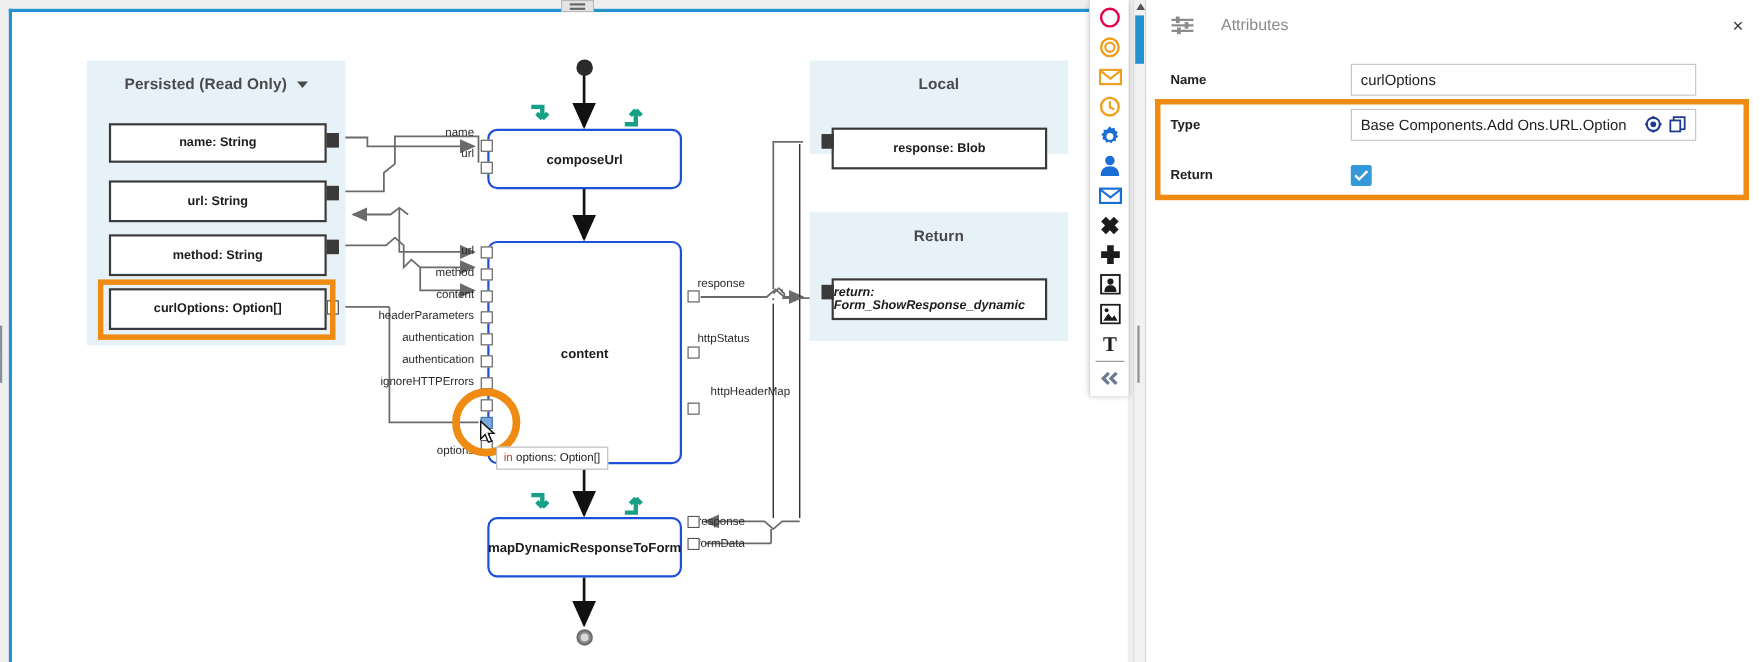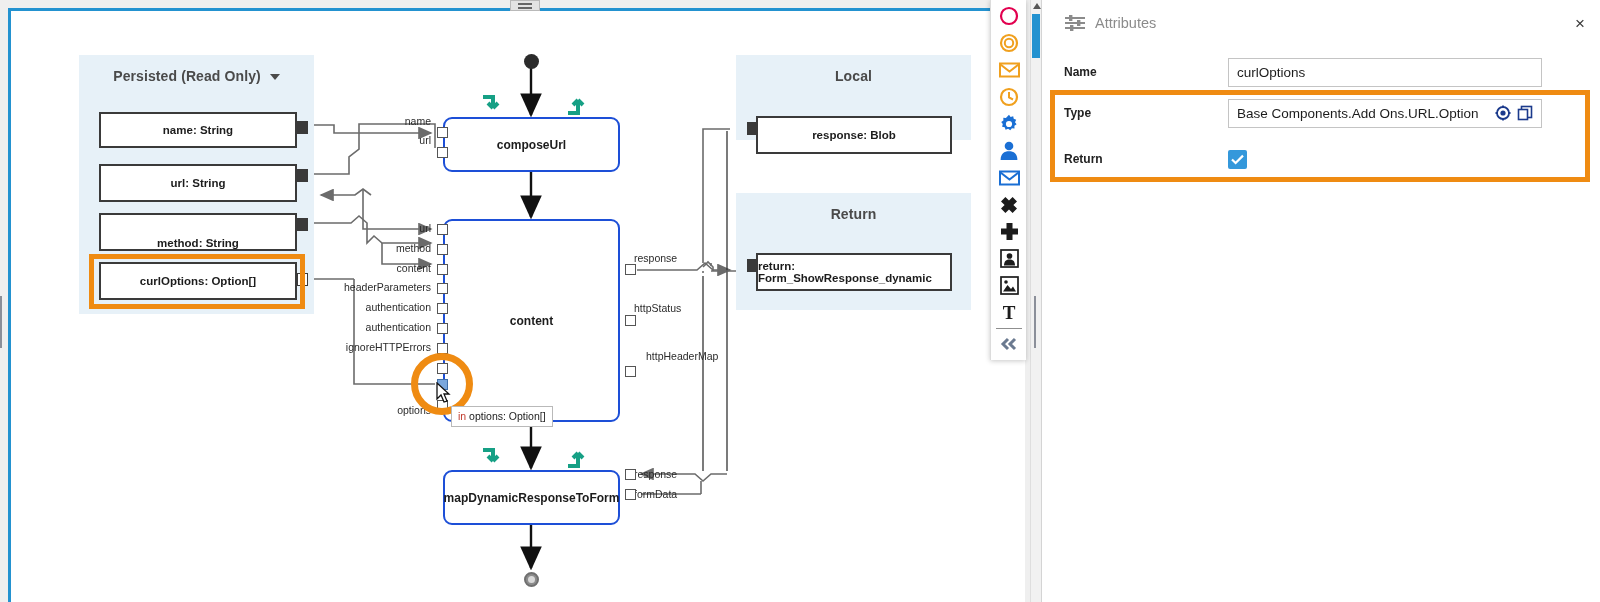--- a/index.html
+++ b/index.html
@@ -141,21 +141,21 @@
   #attr-scroll-up {
     position:absolute; left:2px; top:3px; width:0;height:0;
     border-left:4px solid transparent;border-right:4px solid transparent;
     border-bottom:6px solid #555;
   }
   #attr-header {
     position:absolute; left:0; top:0; width:559px; height:46px;
     display:flex; align-items:center;
   }
   #attr-title {
-    font-size:14.5px; color:#8b8b8b; margin-left:9px;
+    font-size:14.5px; color:#8b8b8b; margin-left:24px;
   }
   #attr-close {
     position:absolute; right:16px; top:15px;
     font-size:17px; color:#3a3a3a; cursor:pointer; line-height:1;
   }
   .attr-row {
     position:absolute; left:0; width:559px; height:40px; display:flex; align-items:center;
   }
   .attr-label {
     width:186px; padding-left:22px; font-size:12px; font-weight:bold; color:#222;
@@ -261,21 +261,21 @@
         <div class="var-box" style="left:88px; top:101px; width:198px; height:36px;text-align:right;">
           <span>name: String</span>
         </div>
         <div class="var-port" style="left:286px; top:110px;"></div>
 
         <div class="var-box" style="left:88px; top:153px; width:198px; height:38px;">
           <span>url: String</span>
         </div>
         <div class="var-port" style="left:286px; top:158px;"></div>
 
-        <div class="var-box" style="left:88px; top:202px; width:198px; height:38px;align-items:flex-end;">
+        <div class="var-box" style="left:88px; top:202px; width:198px; height:38px;">
           <span>method: String</span>
         </div>
         <div class="var-port" style="left:286px; top:207px;"></div>
 
         <div class="var-box" style="left:88px; top:251px; width:198px; height:38px;">
           <span>curlOptions: Option[]</span>
         </div>
         <div class="var-port" style="left:286px; top:262px; background:#ffffff; height:13px;"></div>
         <div class="highlight-box" style="left:78px; top:243px; width:216px; height:55px;"></div>
 
@@ -287,21 +287,21 @@
         <div class="var-box" style="left:745px; top:105px; width:196px; height:38px;">
           <span>response: Blob</span>
         </div>
         <div class="var-port" style="left:736px; top:111px;"></div>
 
         <div class="var-group" style="left:725px; top:182px; width:235px; height:117px;">
           <div class="var-group-title">
             <span>Return</span>
           </div>
         </div>
-        <div class="var-box" style="left:745px; top:242px; width:196px; height:38px;">
+        <div class="var-box" style="left:745px; top:242px; width:196px; height:38px;font-style:italic;">
           <span>return: Form_ShowResponse_dynamic</span>
         </div>
         <div class="var-port" style="left:736px; top:248px;"></div>
 
         <div class="term-start" style="left:513px; top:43px;"></div>
         <div class="term-end" style="left:513px; top:561px;">
             <i></i>
           </div>
 
         <svg style="position:absolute;left:468px;top:84px;width:26px;height:22px;z-index:13">

